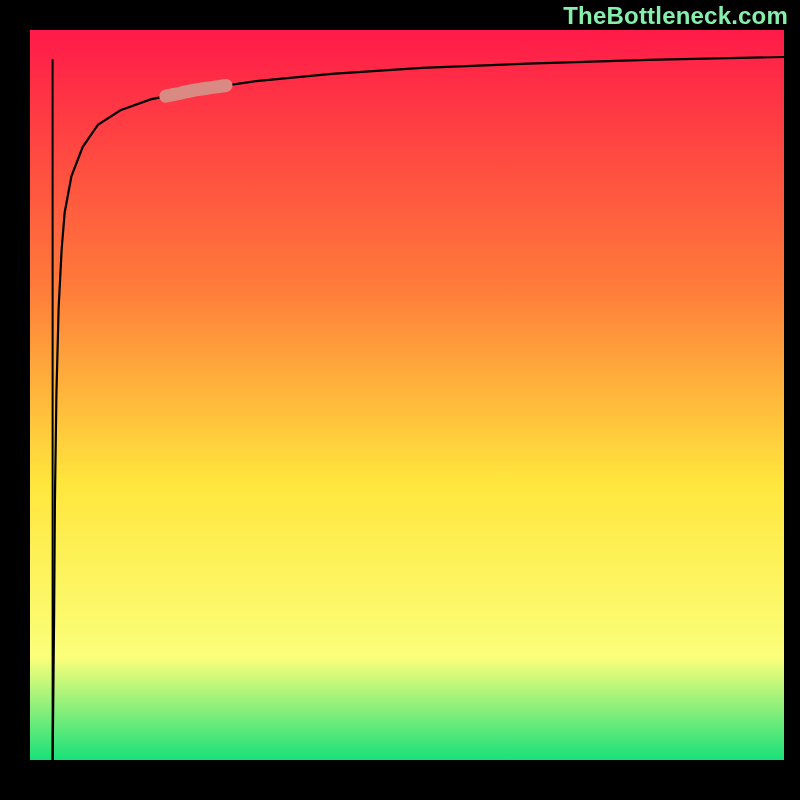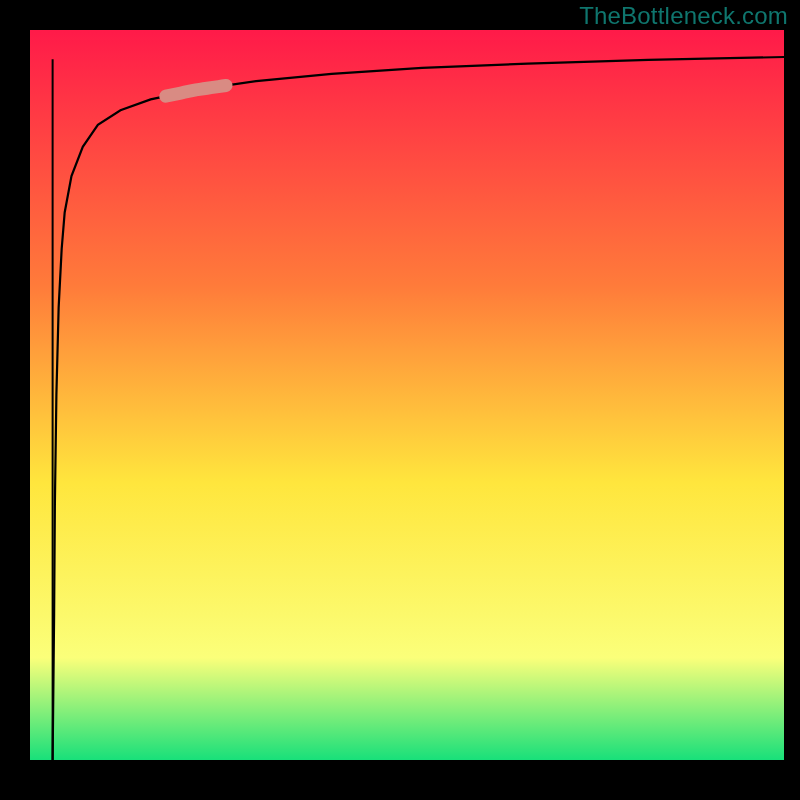--- a/index.html
+++ b/index.html
@@ -19,22 +19,22 @@
     position: absolute;
     top: 0;
     left: 0;
   }
   .watermark {
     position: absolute;
     top: 2px;
     right: 12px;
     font-family: Arial, Helvetica, sans-serif;
     font-size: 24px;
-    font-weight: 400;
-    color: #0f766e;
+    font-weight: 700;
+    color: #86efac;
     letter-spacing: 0.2px;
   }
 </style>
 </head>
 <body>
 
 <div class="stage">
   <svg id="svg" width="800" height="800" viewBox="0 0 800 800">
     <defs>
       <linearGradient id="bggrad" x1="0" y1="0" x2="0" y2="1">

